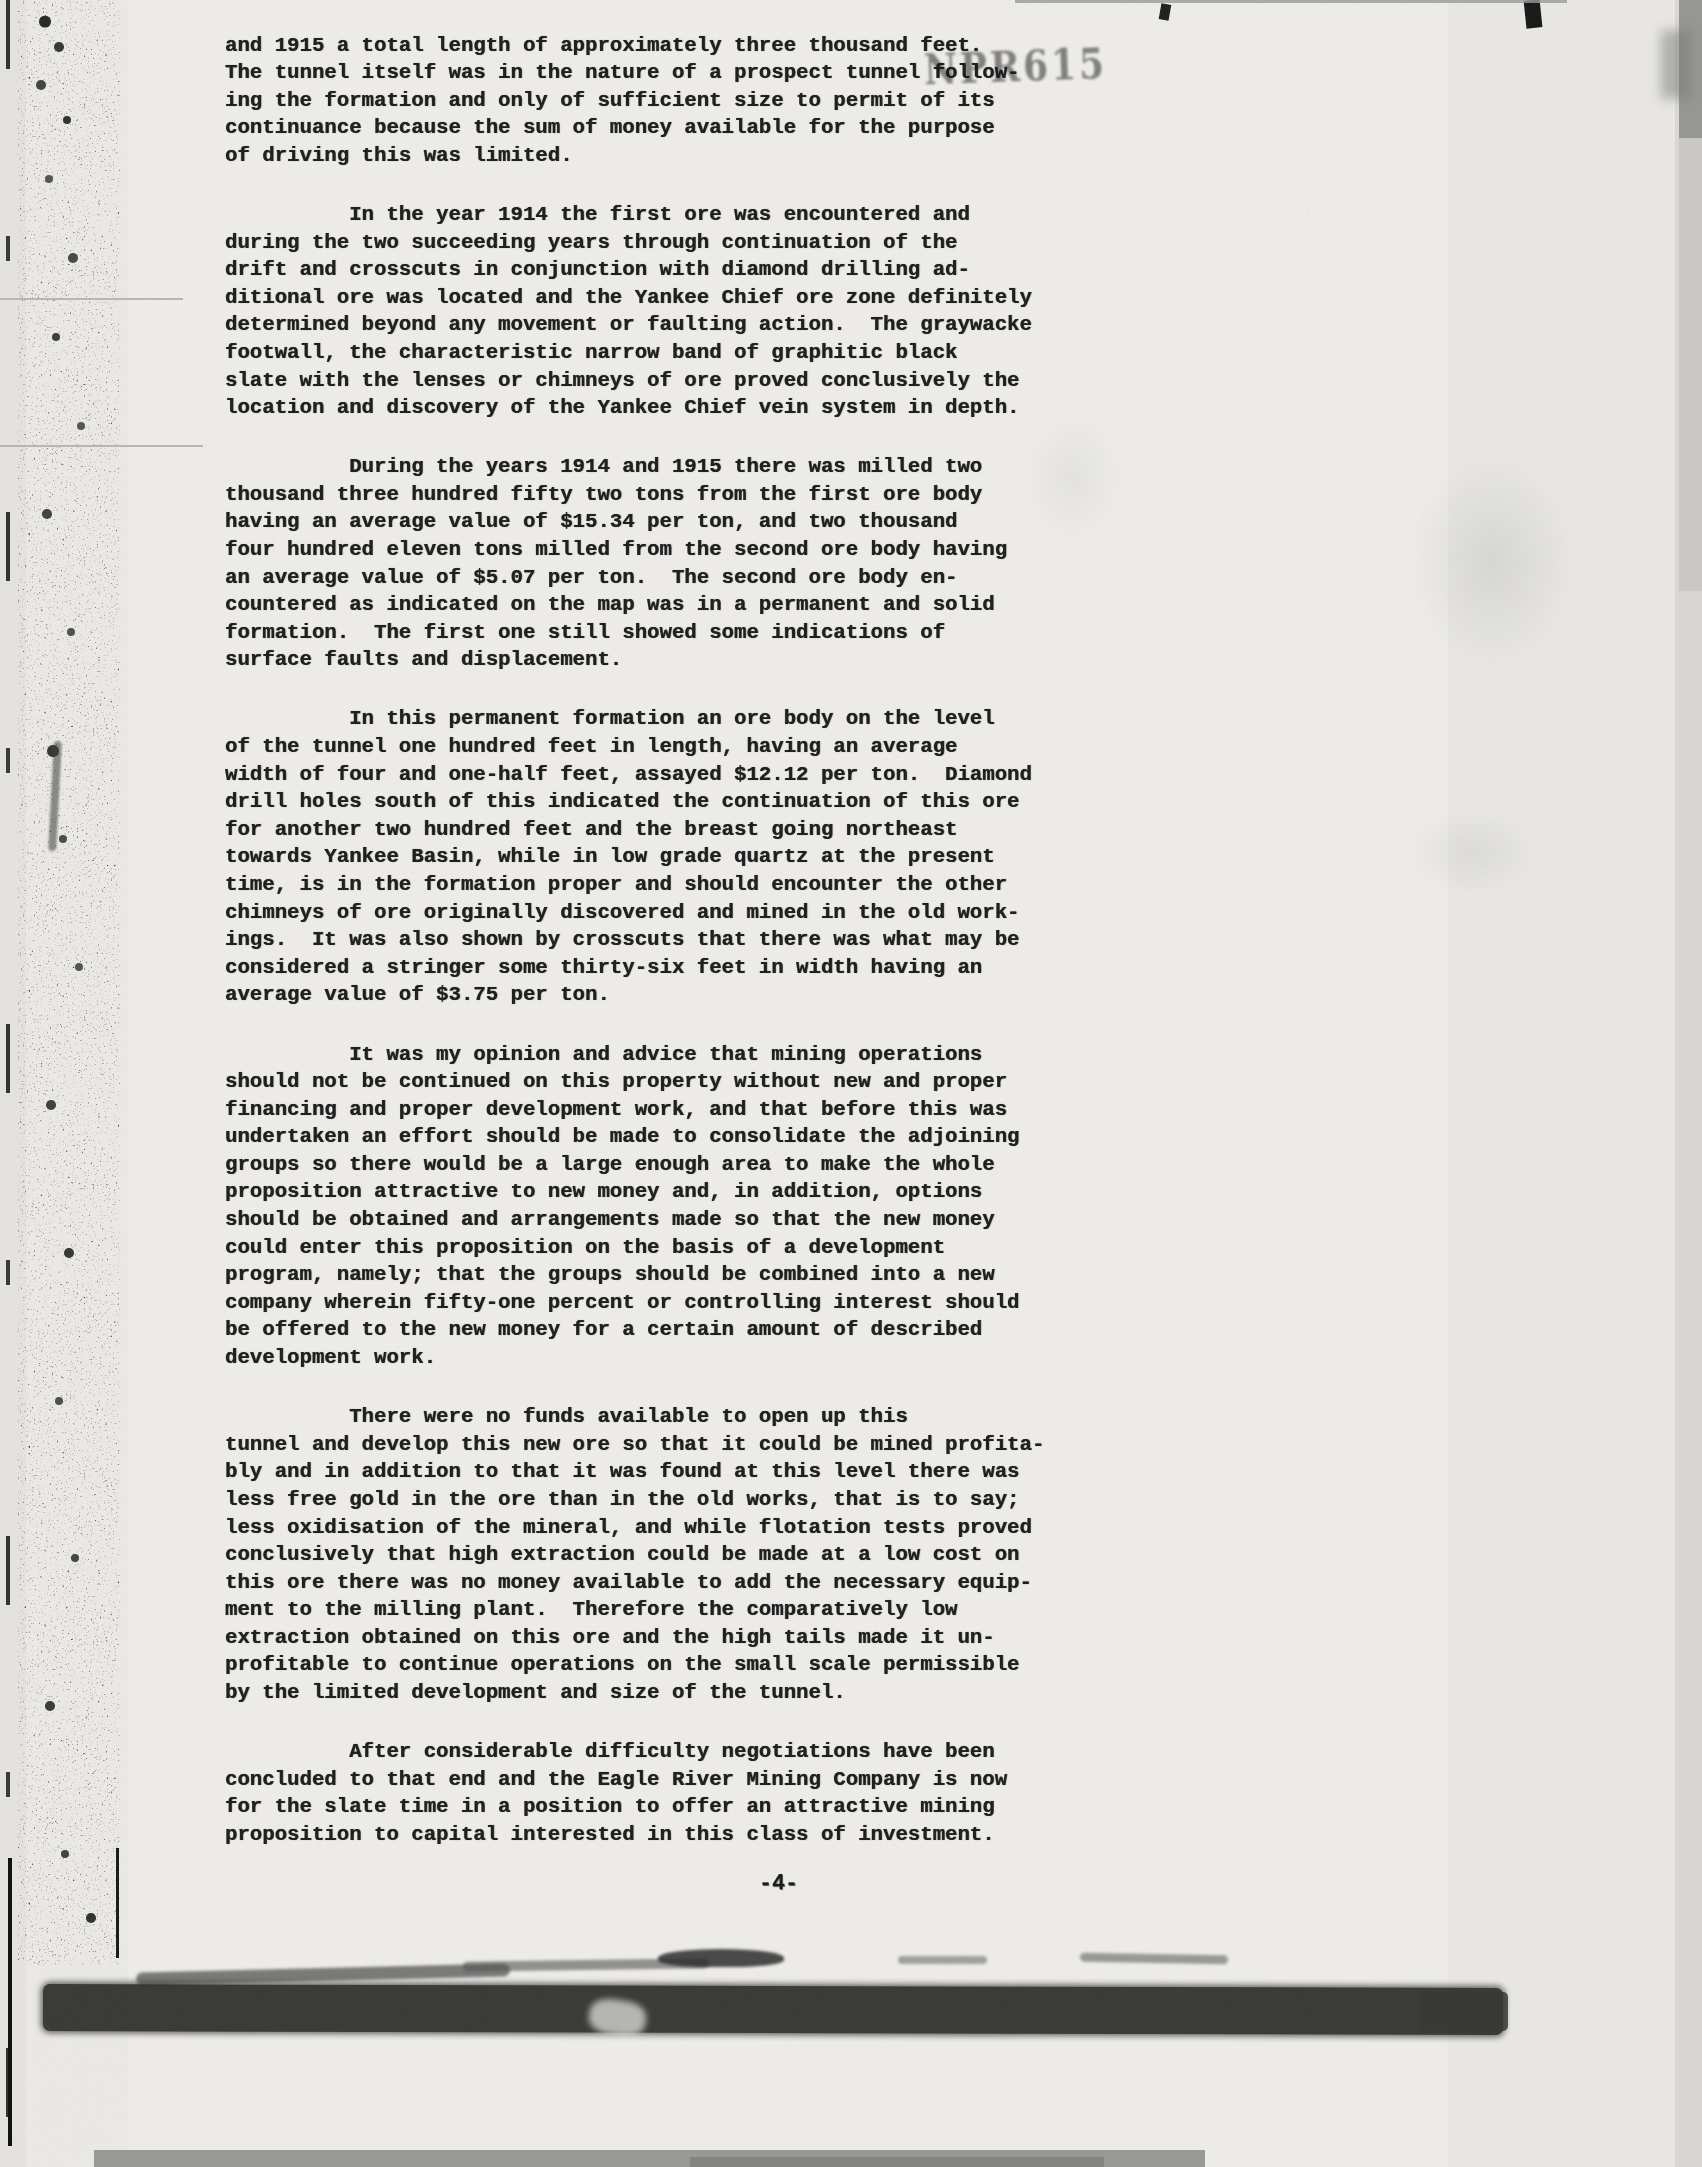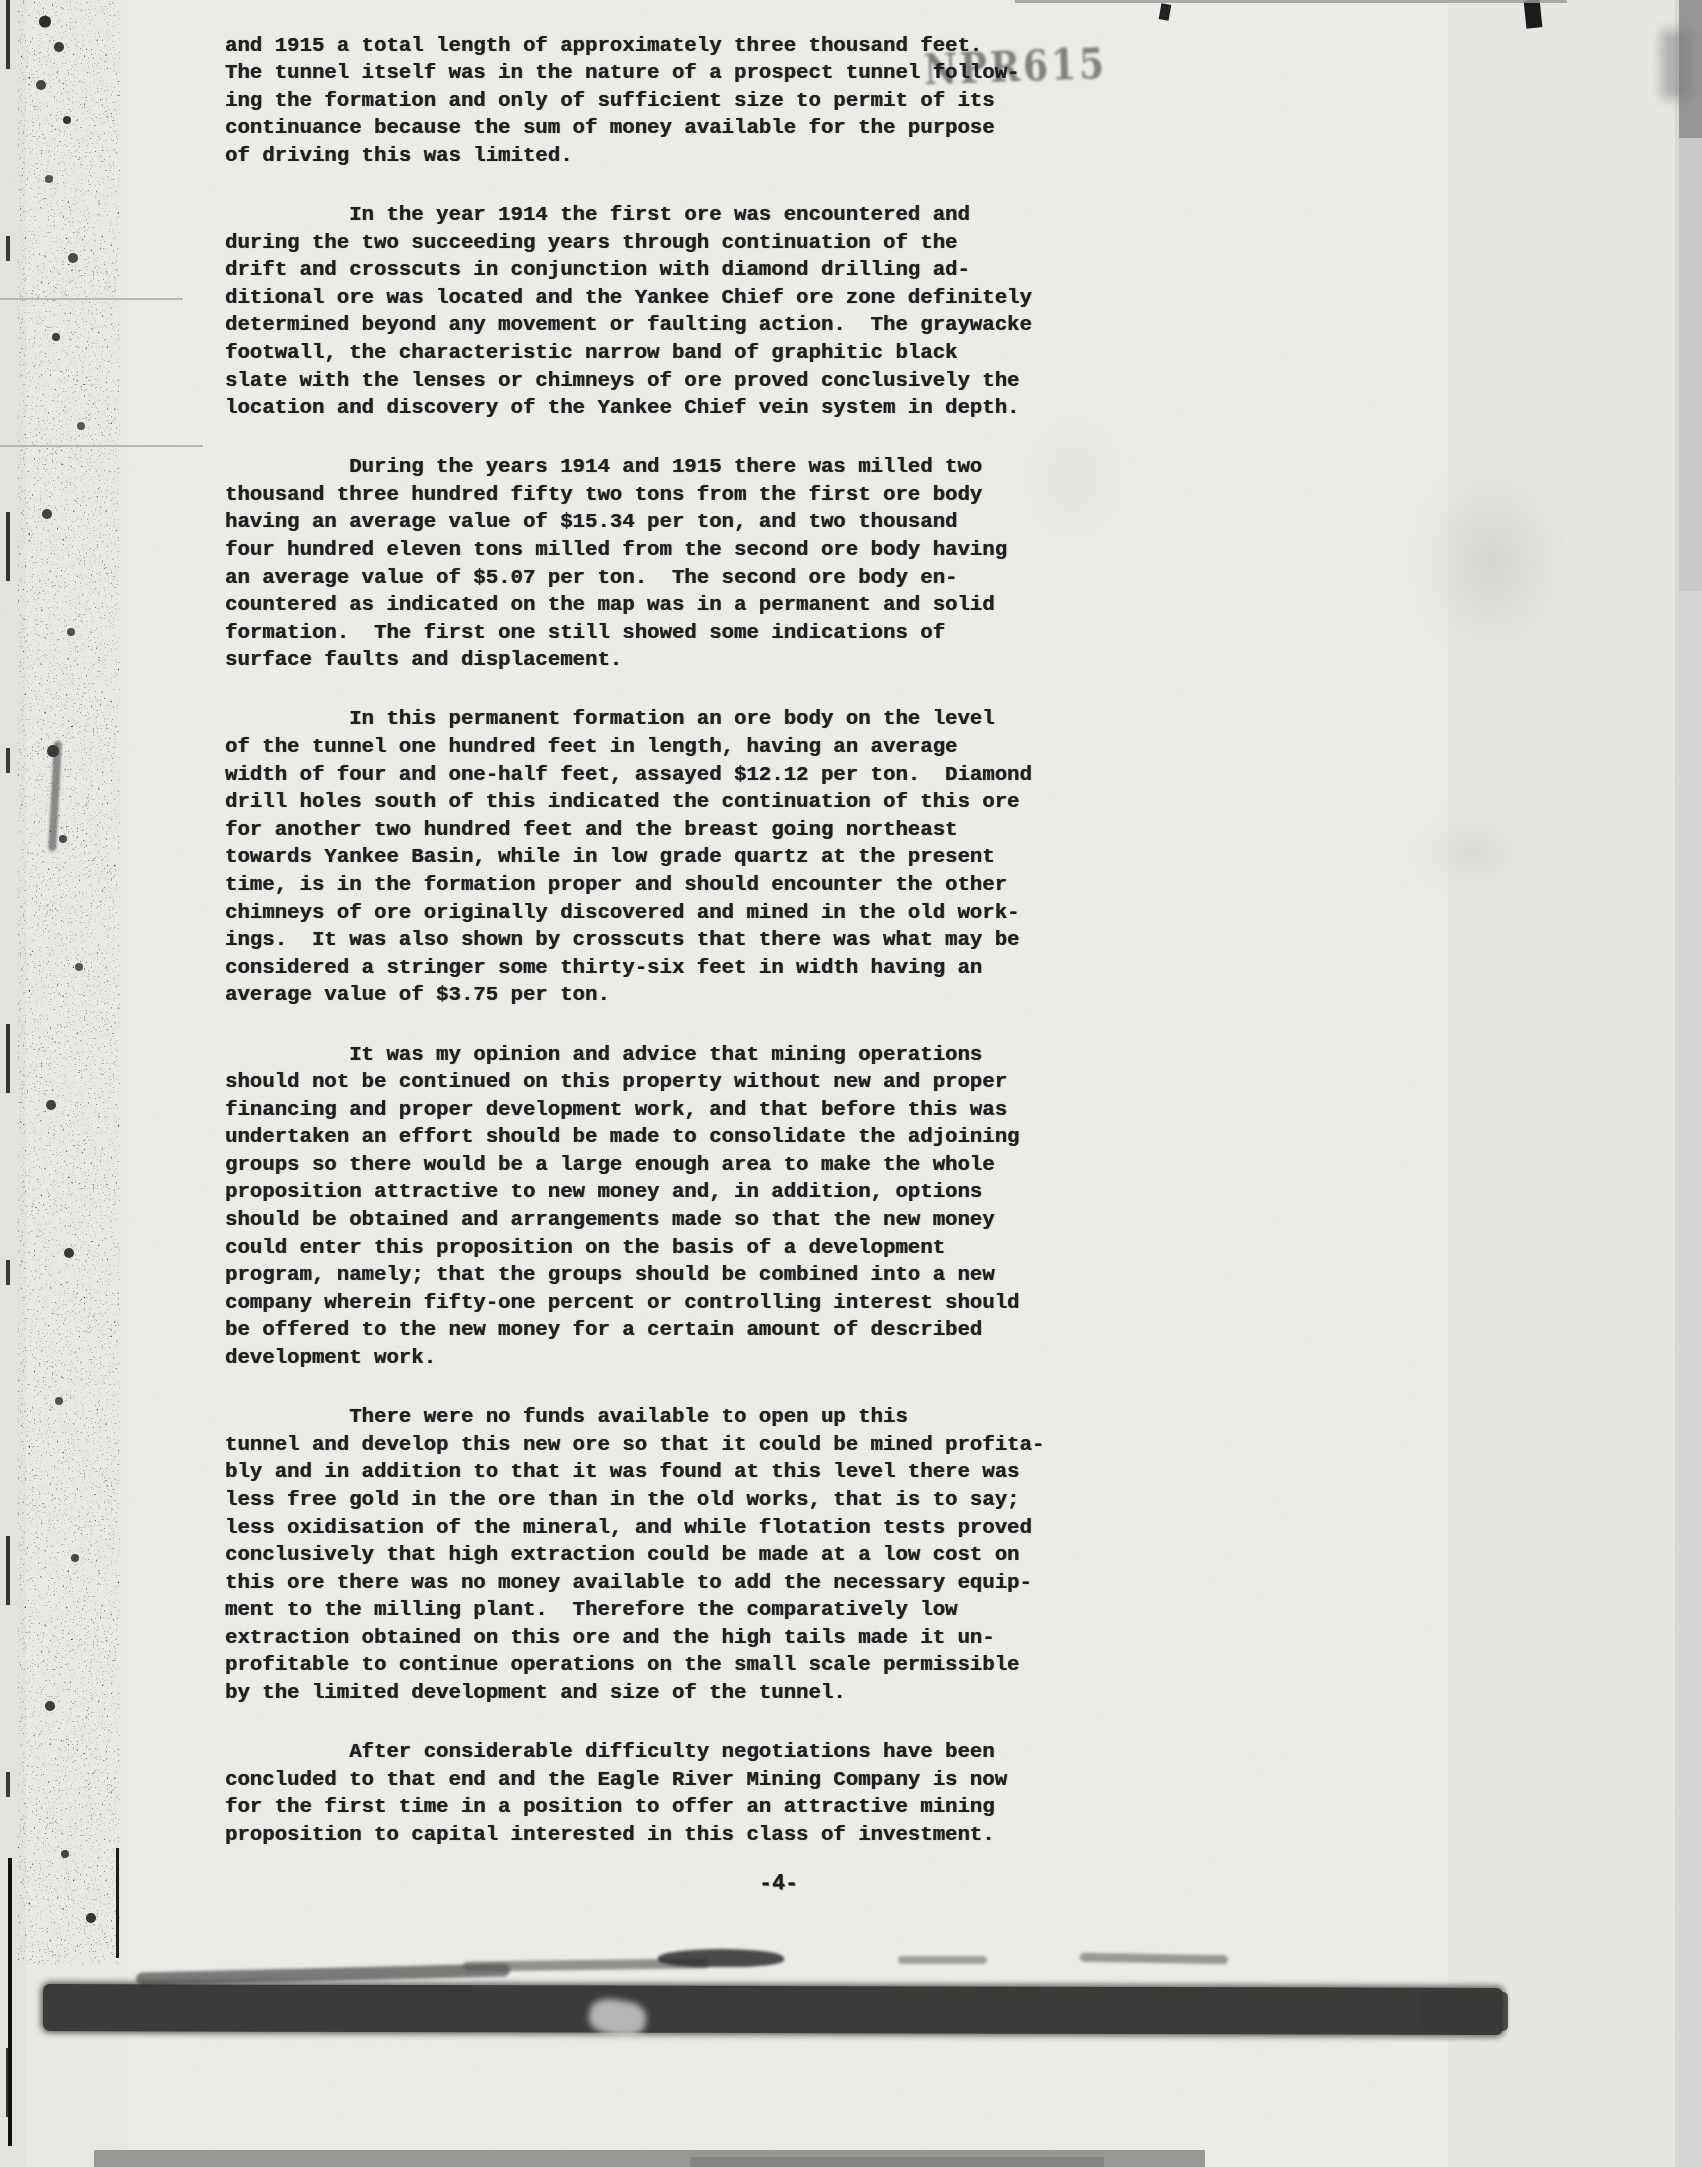--- a/index.html
+++ b/index.html
@@ -148,21 +148,21 @@
 less free gold in the ore than in the old works, that is to say;
 less oxidisation of the mineral, and while flotation tests proved
 conclusively that high extraction could be made at a low cost on
 this ore there was no money available to add the necessary equip-
 ment to the milling plant.  Therefore the comparatively low
 extraction obtained on this ore and the high tails made it un-
 profitable to continue operations on the small scale permissible
 by the limited development and size of the tunnel.</div>
     <div class="para">          After considerable difficulty negotiations have been
 concluded to that end and the Eagle River Mining Company is now
-for the first time in a position to offer an attractive mining
+for the slate time in a position to offer an attractive mining
 proposition to capital interested in this class of investment.</div>
   </div>
 
   <div class="stamp">NPR615</div>
   <div class="page-number">-4-</div>
 
   <div class="vline-bl-a"></div>
   <div class="vline-bl-b"></div>
   <div class="smudge s1"></div>
   <div class="smudge s2"></div>

